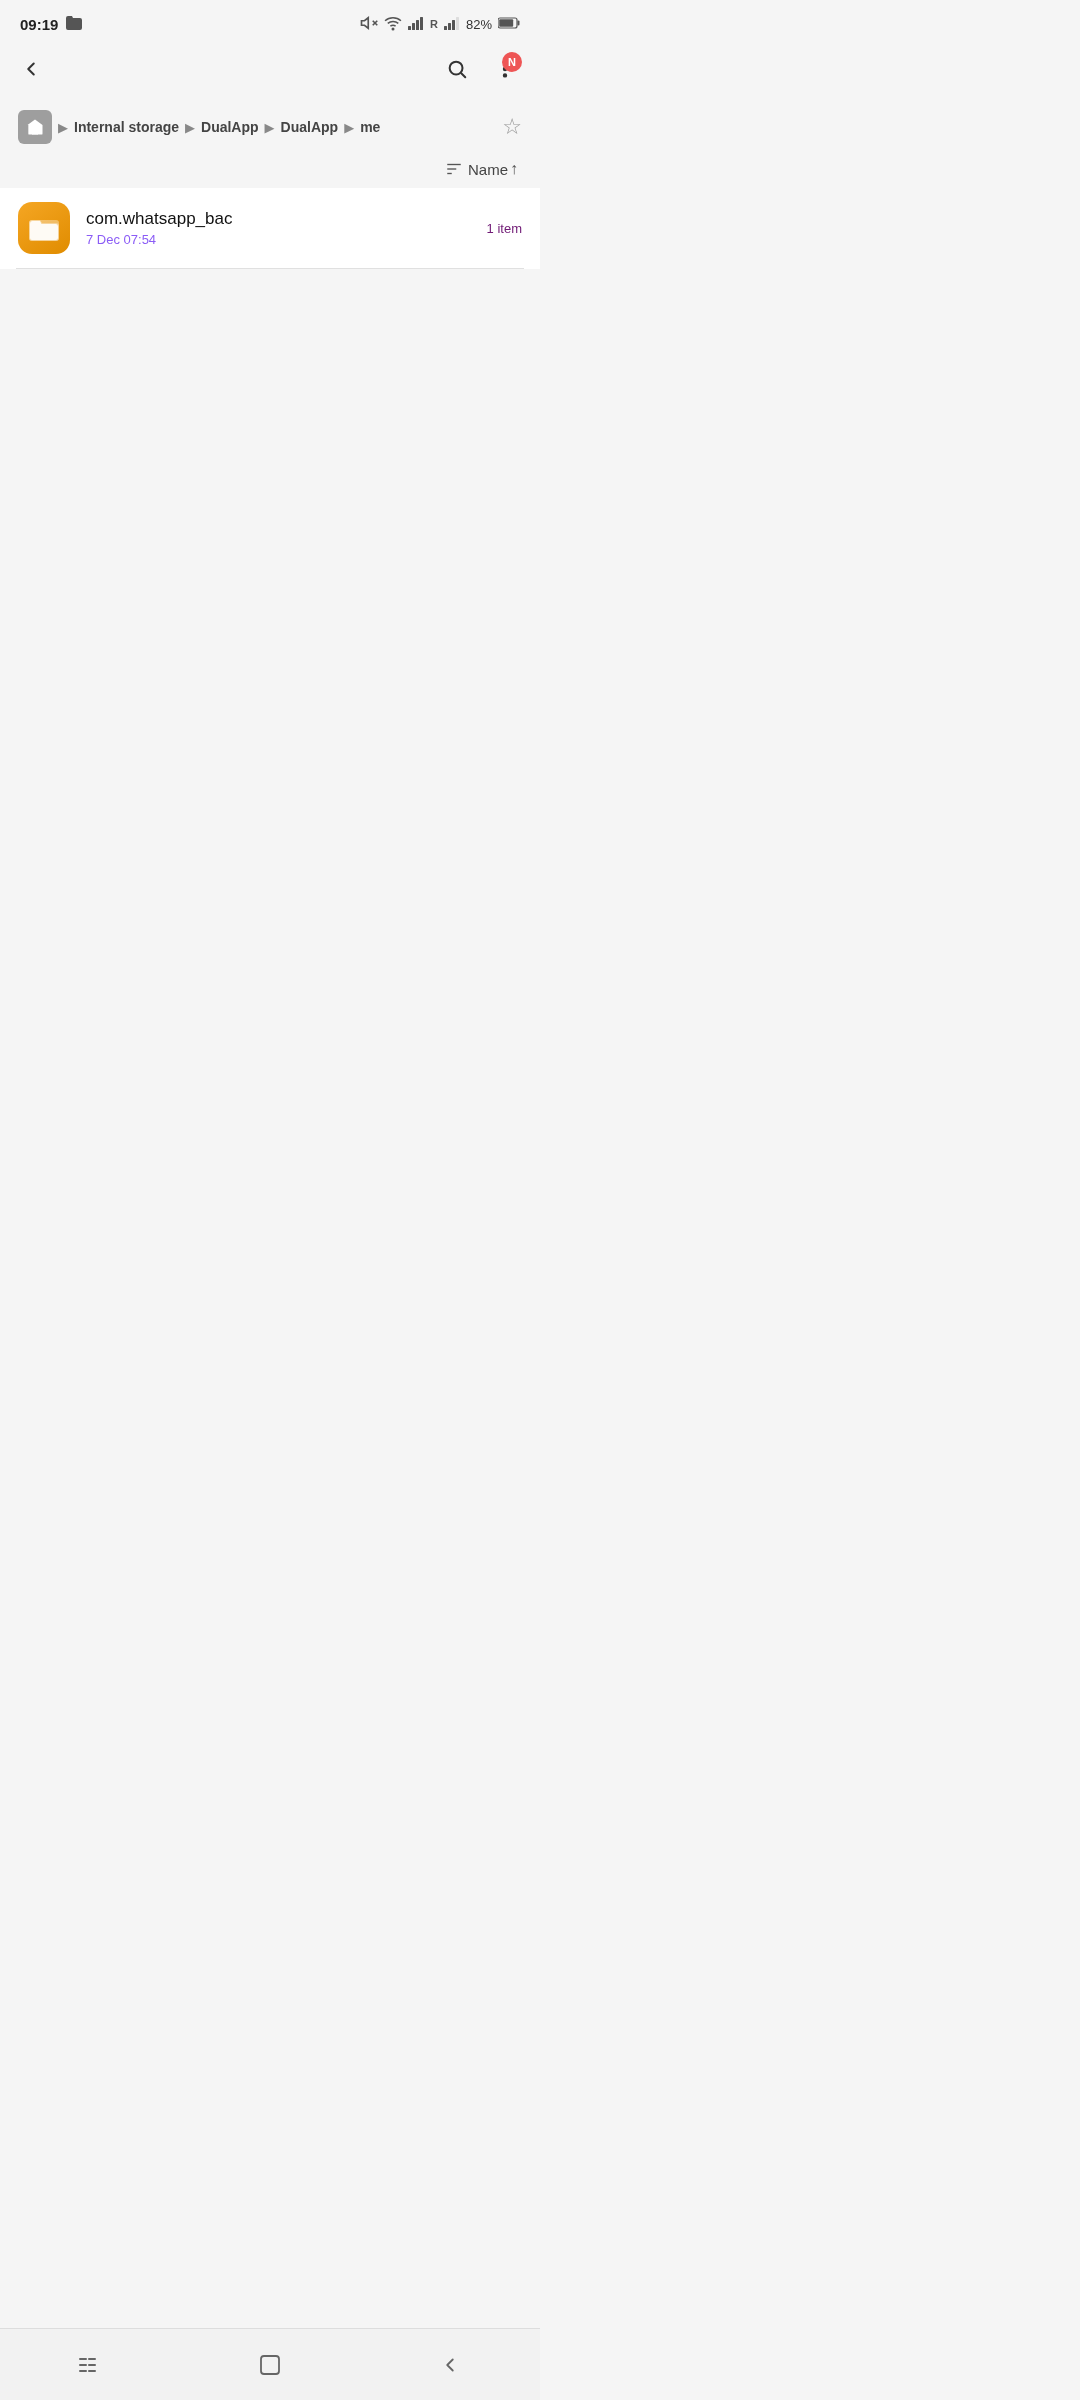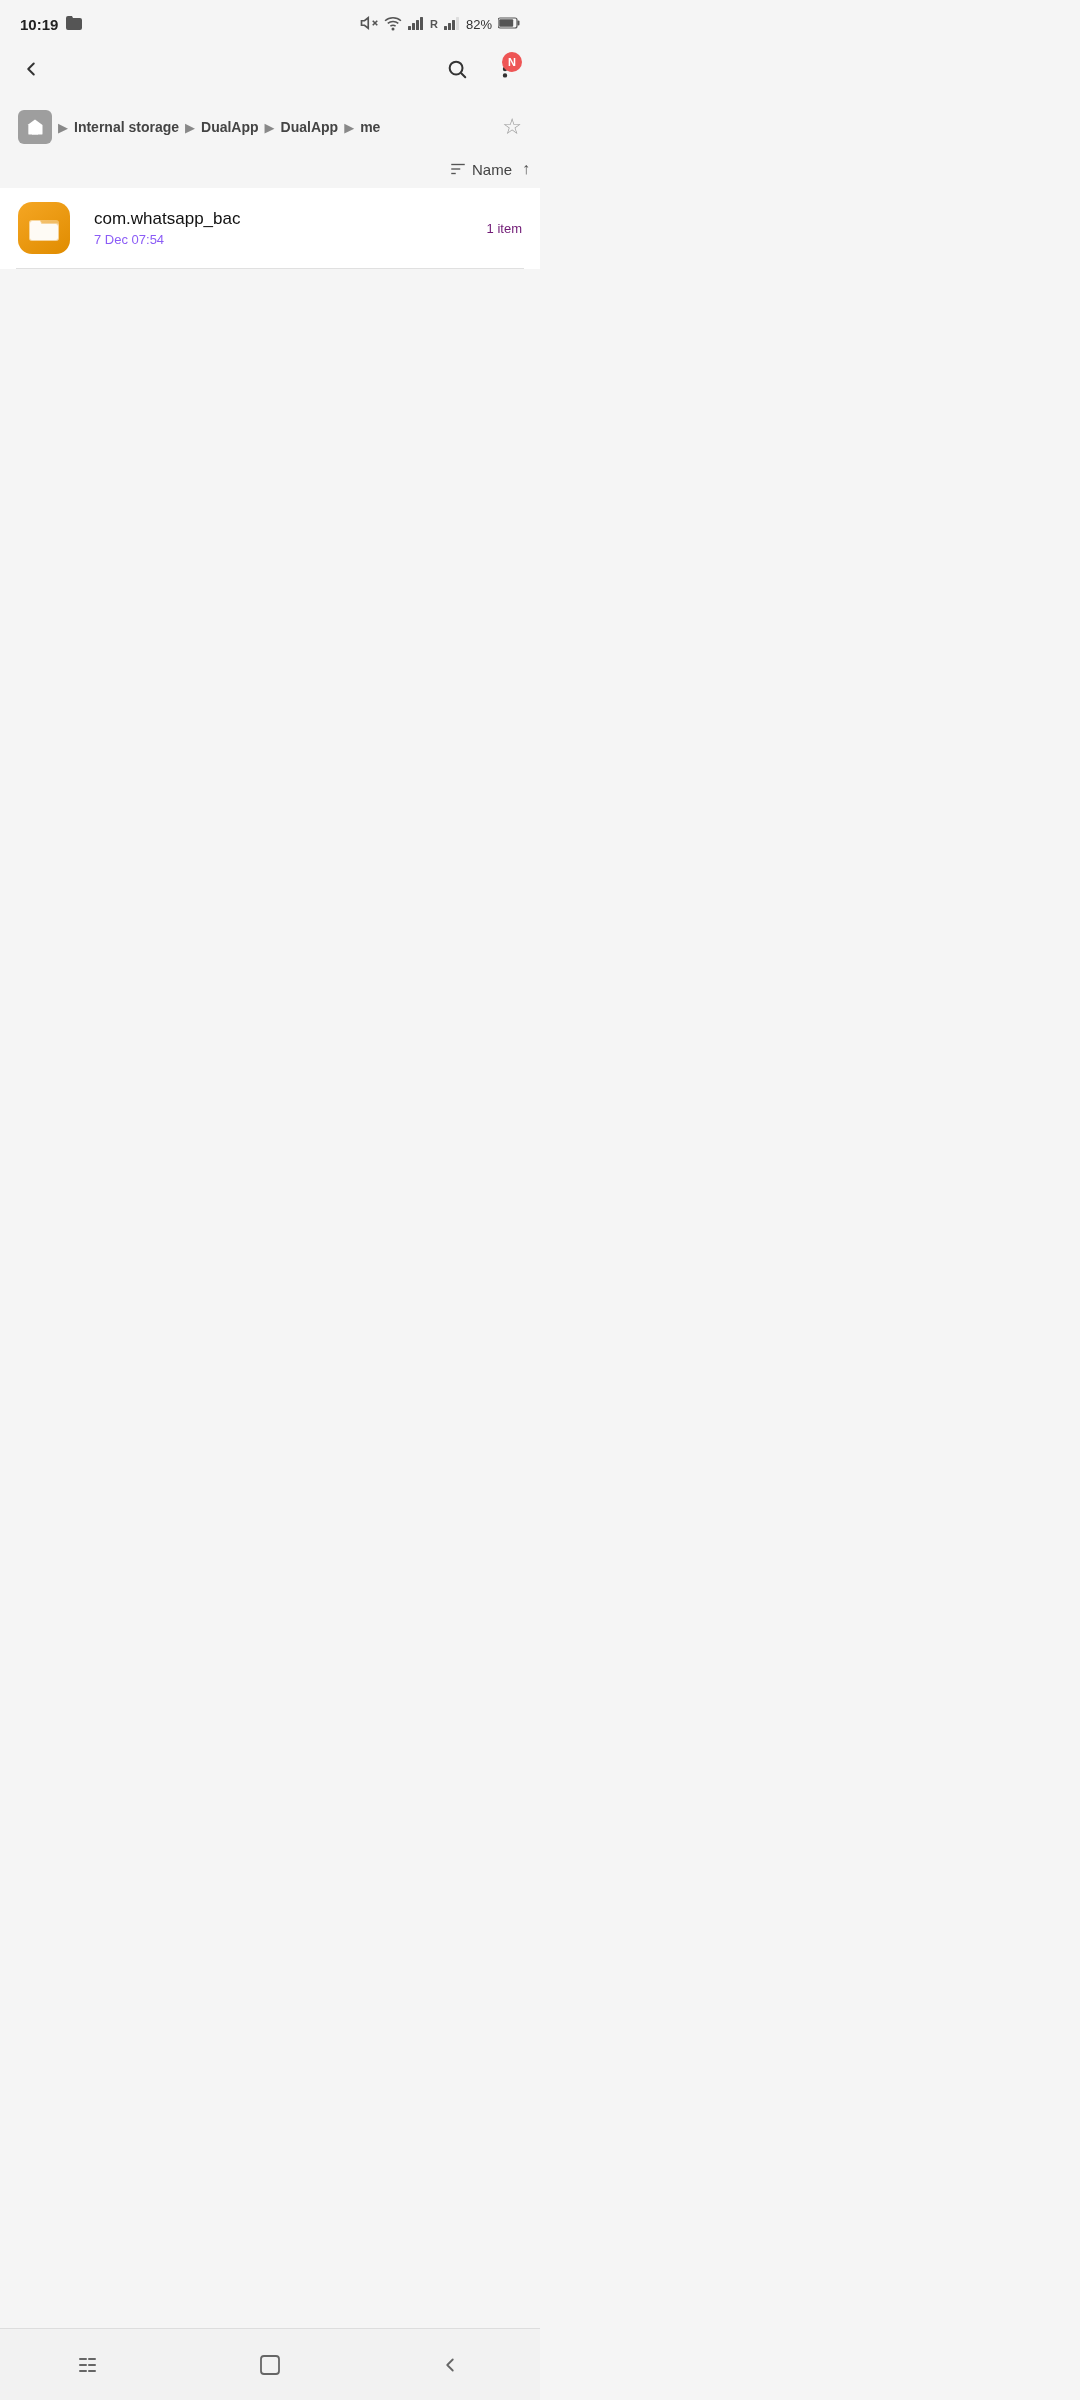--- a/index.html
+++ b/index.html
@@ -127,22 +127,22 @@
       font-size: 22px;
       color: #999;
       flex-shrink: 0;
     }
 
     
     .sort-bar {
       display: flex;
       align-items: center;
       justify-content: flex-end;
-      padding: 6px 10px;
-      gap: 10px;
+      padding: 6px 22px;
+      gap: 2px;
       background: #f5f5f5;
     }
     .sort-btn {
       display: flex;
       align-items: center;
       gap: 5px;
       font-size: 15px;
       color: #444;
       background: none;
       border: none;
@@ -165,21 +165,21 @@
 
     
     .file-list {
       background: #fff;
       margin-top: 4px;
     }
     .file-item {
       display: flex;
       align-items: center;
       padding: 14px 18px;
-      gap: 24px;
+      gap: 16px;
       background: #fff;
       cursor: pointer;
     }
     .folder-icon-orange {
       width: 52px;
       height: 52px;
       background: linear-gradient(145deg, #f5a623, #e08c00);
       border-radius: 14px;
       display: flex;
       align-items: center;
@@ -233,21 +233,21 @@
       justify-content: center;
       width: 60px;
       height: 60px;
     }
   </style>
 </head>
 <body>
 
 <div class="status-bar">
   <div class="status-left">
-    <span>10:19</span>
+    <span>09:19</span>
     <span>
       <svg width="16" height="14" viewBox="0 0 16 14">
         <path d="M0 2 Q0 0 2 0 L6 0 L7 2 L14 2 Q16 2 16 4 L16 12 Q16 14 14 14 L2 14 Q0 14 0 12 Z" fill="#555"></path>
       </svg>
     </span>
   </div>
   <div class="status-right">
 
     <span>
       <svg width="18" height="18" viewBox="0 0 24 24" fill="none" stroke="#555" stroke-width="2.2">

